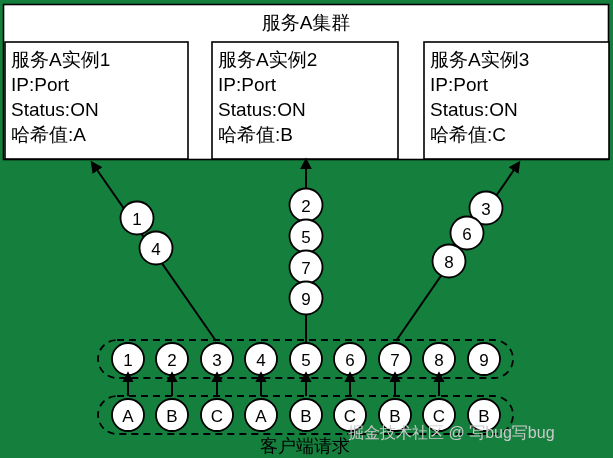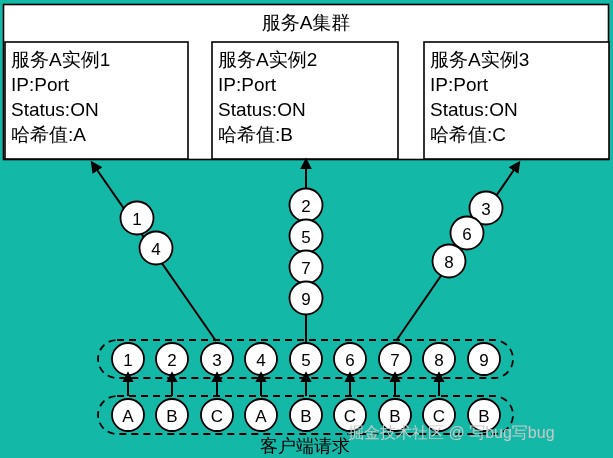--- a/index.html
+++ b/index.html
@@ -7,21 +7,21 @@
     padding: 0;
     background: #ffffff;
   }
   body {
     font-family: "Liberation Sans", "DejaVu Sans", sans-serif;
   }
   #canvas {
     position: relative;
     width: 613px;
     height: 458px;
-    background: #14b8a6;
+    background: #15803d;
     overflow: hidden;
   }
   #canvas svg {
     position: absolute;
     left: 0;
     top: 0;
   }
   .box-text {
     font-size: 19px;
     fill: #000000;

